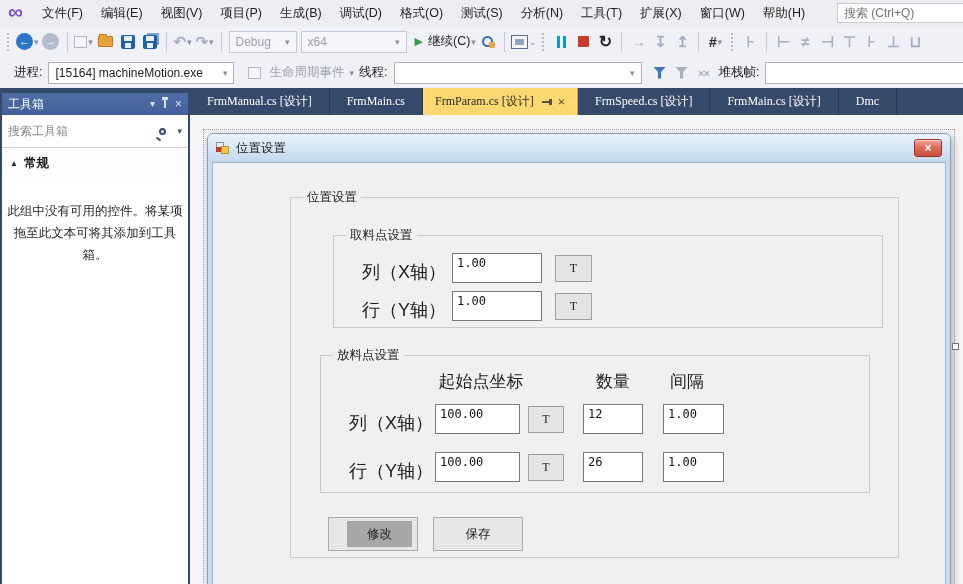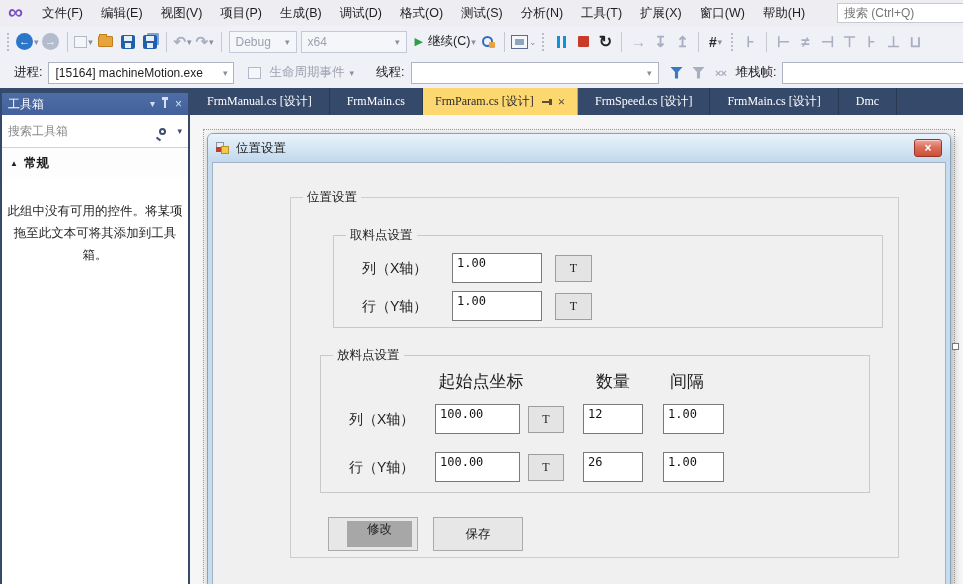--- a/index.html
+++ b/index.html
@@ -83,26 +83,26 @@
   .winforms-icon { width:14px; height:14px; position:relative; margin-right:6px; }
   .winforms-icon .sq1 { position:absolute; left:0; top:1px; width:8px; height:7px; border:1px solid #8A93A4; background:#E9EDF3; }
   .winforms-icon .sq2 { position:absolute; left:0; top:6px; width:5px; height:5px; background:#C23B2E; }
   .winforms-icon .sq3 { position:absolute; left:5px; top:5px; width:8px; height:8px; background:#F2C94C; border:1px solid #B89222; }
   .form-title { font-size:12.5px; color:#1E1E1E; }
   .form-close { position:absolute; right:8px; top:5px; width:28px; height:18px; border-radius:3px; background:linear-gradient(#F0A598,#DC6F5C 45%,#C94F38); border:1px solid #9B3325; color:#fff; font-size:12px; font-weight:bold; text-align:center; line-height:16px; box-shadow:inset 0 1px 0 rgba(255,255,255,0.5); }
   .form-client { position:absolute; left:4px; right:4px; top:28px; bottom:0; background:#F0F0F0; border:1px solid #A0B4C8; border-bottom:none; }
 
   .groupbox { position:absolute; border:1px solid #CDCDCD; }
   .gb-label { position:absolute; top:-8px; left:12px; background:#F0F0F0; padding:0 4px; font-size:12.5px; color:#1E1E1E; line-height:15px; }
-  .form-label { position:absolute; font-size:14px; color:#1E1E1E; white-space:nowrap; }
+  .form-label { position:absolute; font-size:18px; color:#1E1E1E; white-space:nowrap; }
   .tb-input { position:absolute; background:#fff; border:1px solid #7A7A7A; font-family:"DejaVu Sans Mono",monospace; font-size:12px; color:#111; padding:2px 4px; line-height:14px; }
   .t-btn { position:absolute; background:#E4E4E4; border:1px solid #9E9E9E; font-family:"Liberation Serif",serif; font-size:12px; color:#222; text-align:center; display:flex; align-items:center; justify-content:center; }
   .col-header { position:absolute; font-size:17px; color:#1E1E1E; text-align:center; }
   .form-btn { position:absolute; width:90px; height:34px; background:#E7E7E7; border:1px solid #ABABAB; font-size:12.5px; color:#1E1E1E; display:flex; align-items:center; justify-content:center; }
-  .btn-inner-dark { position:absolute; left:18px; right:5px; top:3px; bottom:3px; background:#A7A7A7; display:flex; justify-content:center; }
+  .btn-inner-dark { position:absolute; left:18px; right:5px; top:3px; bottom:3px; background:#A7A7A7; display:flex; align-items:center; justify-content:center; }
 </style>
 </head>
 <body>
 
 <div class="screen">
 
   <div class="menubar">
     <span class="vs-logo">∞</span>
     <span class="menu-item">文件(F)</span>
     <span class="menu-item">编辑(E)</span>
@@ -232,21 +232,21 @@
     <span class="bar-label">进程:</span>
     <span class="combo combo-enabled" style="width:186px">
         <span>[15164] machineMotion.exe</span>
         <span class="dd">▾</span>
       </span>
     <span class="tbtn" style="margin-left:8px">
         <span class="ghost-box"></span>
       </span>
     <span class="bar-label-dim">生命周期事件</span>
     <span class="dd">▾</span>
-    <span class="bar-label" style="margin-left:22px">线程:</span>
+    <span class="bar-label" style="margin-left:5px">线程:</span>
     <span class="combo combo-enabled" style="width:248px">
         <span></span>
         <span class="dd">▾</span>
       </span>
     <span class="tbtn" style="margin-left:6px">
         <span class="funnel-blue"></span>
       </span>
     <span class="tbtn">
         <span class="funnel-gray"></span>
       </span>

